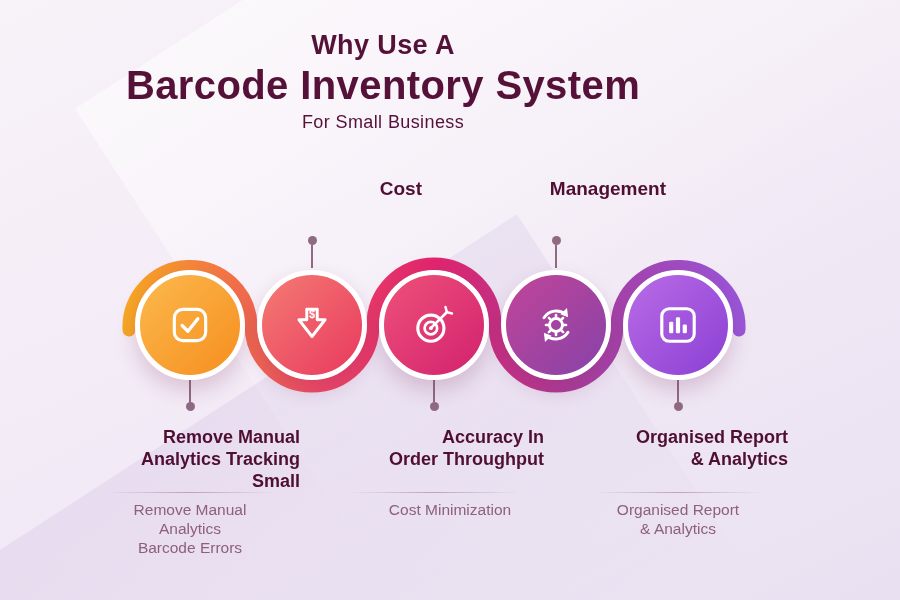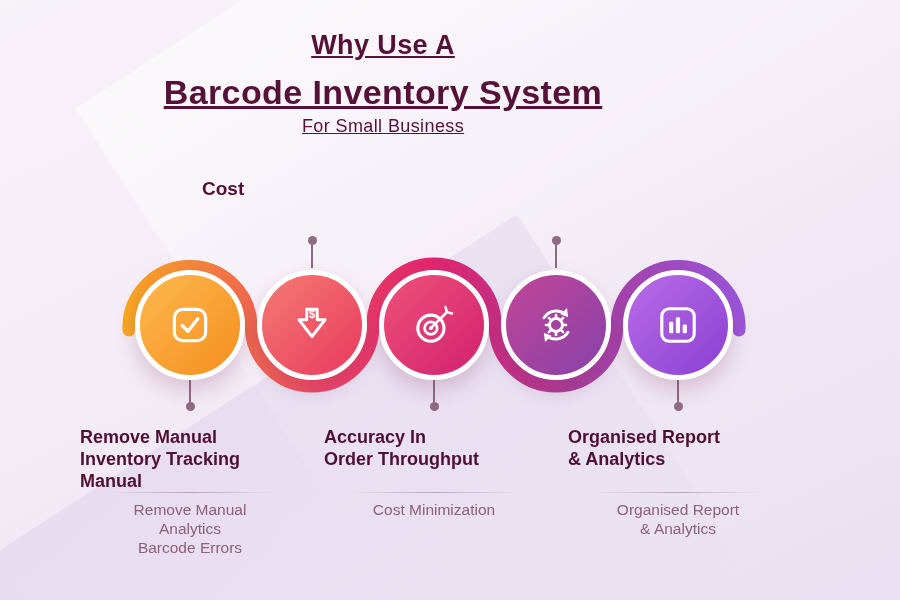--- a/index.html
+++ b/index.html
@@ -4,37 +4,37 @@
 <style>
   html,body{margin:0;padding:0;}
   body{width:900px;height:600px;overflow:hidden;font-family:"Liberation Sans",sans-serif;}
   .stage{position:relative;width:900px;height:600px;
     background:linear-gradient(155deg,#f8f2f9 0%,#f3ebf6 45%,#e9e1f1 100%);overflow:hidden;}
   .swoosh{position:absolute;pointer-events:none;}
   .swoosh.one{width:1200px;height:520px;top:-260px;right:-420px;
     background:linear-gradient(rgba(255,255,255,0.55),rgba(255,255,255,0));transform:rotate(-33deg);}
   .swoosh.two{width:1100px;height:420px;bottom:-300px;left:-380px;
     background:linear-gradient(rgba(186,164,214,0.18),rgba(255,255,255,0));transform:rotate(-33deg);}
-  .title-wrap{position:absolute;top:30px;left:0;width:766px;text-align:center;color:#551138;z-index:5;text-decoration:underline;}
+  .title-wrap{position:absolute;top:30px;left:0;width:766px;text-align:center;color:#551138;z-index:5;}
   .title-line1{font-size:27px;font-weight:600;letter-spacing:.4px;}
-  .title-line2{font-size:34px;font-weight:700;letter-spacing:.4px;margin-top:12px;}
+  .title-line2{font-size:40px;font-weight:700;letter-spacing:.4px;margin-top:2px;}
   .title-line3{font-size:18px;font-weight:500;letter-spacing:.4px;margin-top:4px;}
   svg.ribbon{position:absolute;left:0;top:0;z-index:1;}
   .circle{position:absolute;top:270px;width:110px;height:110px;border-radius:50%;
     border:5px solid #ffffff;box-sizing:border-box;display:flex;align-items:center;justify-content:center;
     box-shadow:0 10px 20px rgba(130,50,100,0.22);z-index:3;}
   .c1{left:135px;background:linear-gradient(135deg,#FCB94D 0%,#F68E1F 100%);}
   .c2{left:257px;background:linear-gradient(135deg,#F47B72 0%,#E9395F 100%);}
   .c3{left:379px;background:linear-gradient(135deg,#EE5179 0%,#D2216F 100%);}
   .c4{left:501px;background:linear-gradient(135deg,#C14598 0%,#8742A9 100%);}
   .c5{left:623px;background:linear-gradient(135deg,#B96CE6 0%,#8B3FD3 100%);}
   .circle svg{width:46px;height:46px;}
   .conn-line{position:absolute;width:2px;background:#8F6A82;z-index:2;}
   .conn-dot{position:absolute;width:9px;height:9px;border-radius:50%;background:#8F6A82;z-index:2;}
-  .lbl{position:absolute;width:220px;text-align:left;color:#4F0F33;font-weight:700;z-index:4;}
+  .lbl{position:absolute;width:220px;text-align:right;color:#4F0F33;font-weight:700;z-index:4;}
   .lbl-top{top:176px;font-size:19px;line-height:26px;}
   .lbl-bottom{top:426px;font-size:18px;line-height:22px;}
   .lbl span{display:block;}
   .divider{position:absolute;top:492px;width:170px;height:1px;z-index:4;
     background:linear-gradient(90deg,rgba(90,20,60,0),rgba(90,20,60,0.30),rgba(90,20,60,0));}
   .sublbl{position:absolute;top:500px;width:220px;text-align:center;color:#8E6079;
     font-size:15.5px;line-height:19px;font-weight:400;z-index:4;}
   .sublbl span{display:block;}
   .ic{stroke:#fff;fill:none;stroke-linecap:round;stroke-linejoin:round;}
 </style>
@@ -130,40 +130,41 @@
   <div class="conn-dot" style="left:185.5px;top:402px;"></div>
   <div class="conn-line" style="left:433px;top:380px;height:22px;"></div>
   <div class="conn-dot" style="left:429.5px;top:402px;"></div>
   <div class="conn-line" style="left:677px;top:380px;height:22px;"></div>
   <div class="conn-dot" style="left:673.5px;top:402px;"></div>
 
   <div class="lbl lbl-top" style="left:202px;">
     <span>Cost</span>
   </div>
   <div class="lbl lbl-top" style="left:446px;">
+    <span>Management</span>
   </div>
 
   <div class="lbl lbl-bottom" style="left:80px;">
     <span>Remove Manual</span>
-    <span>Inventory Tracking</span>
-    <span>Manual</span>
+    <span>Analytics Tracking</span>
+    <span>Small</span>
   </div>
   <div class="divider" style="left:105px;"></div>
   <div class="sublbl" style="left:80px;">
     <span>Remove Manual</span>
     <span>Analytics</span>
     <span>Barcode Errors</span>
   </div>
 
   <div class="lbl lbl-bottom" style="left:324px;">
     <span>Accuracy In</span>
     <span>Order Throughput</span>
   </div>
   <div class="divider" style="left:349px;"></div>
-  <div class="sublbl" style="left:324px;">
+  <div class="sublbl" style="left:340px;">
     <span>Cost Minimization</span>
   </div>
 
   <div class="lbl lbl-bottom" style="left:568px;">
     <span>Organised Report</span>
     <span>&amp; Analytics</span>
   </div>
   <div class="divider" style="left:593px;"></div>
   <div class="sublbl" style="left:568px;">
     <span>Organised Report</span>

